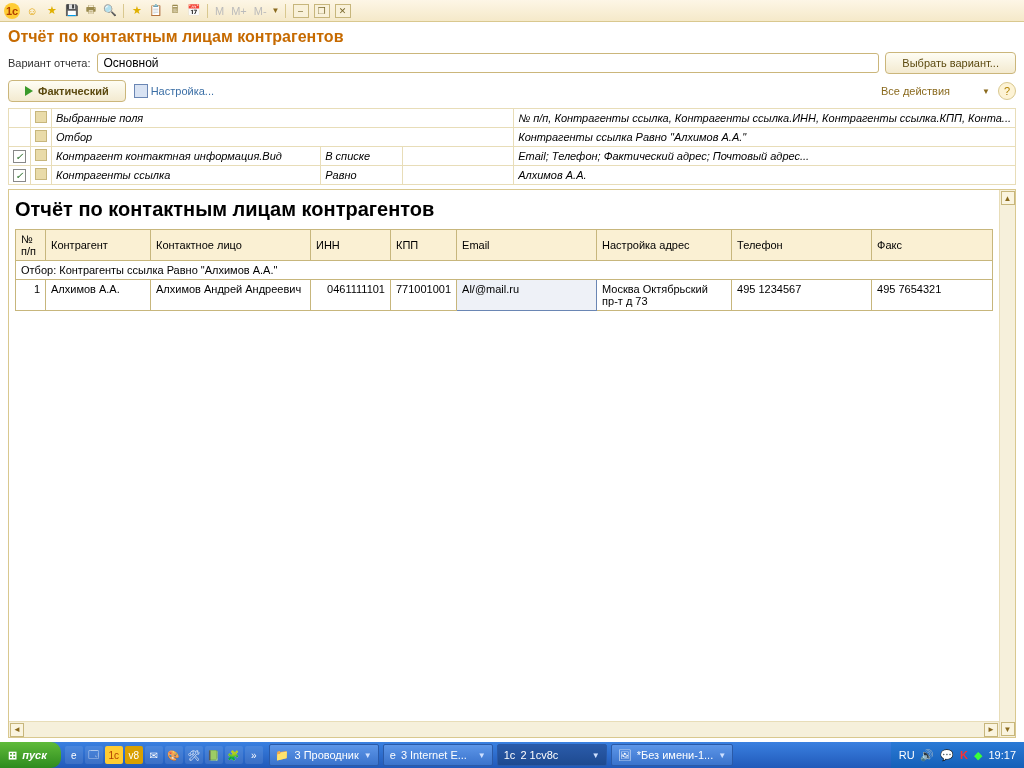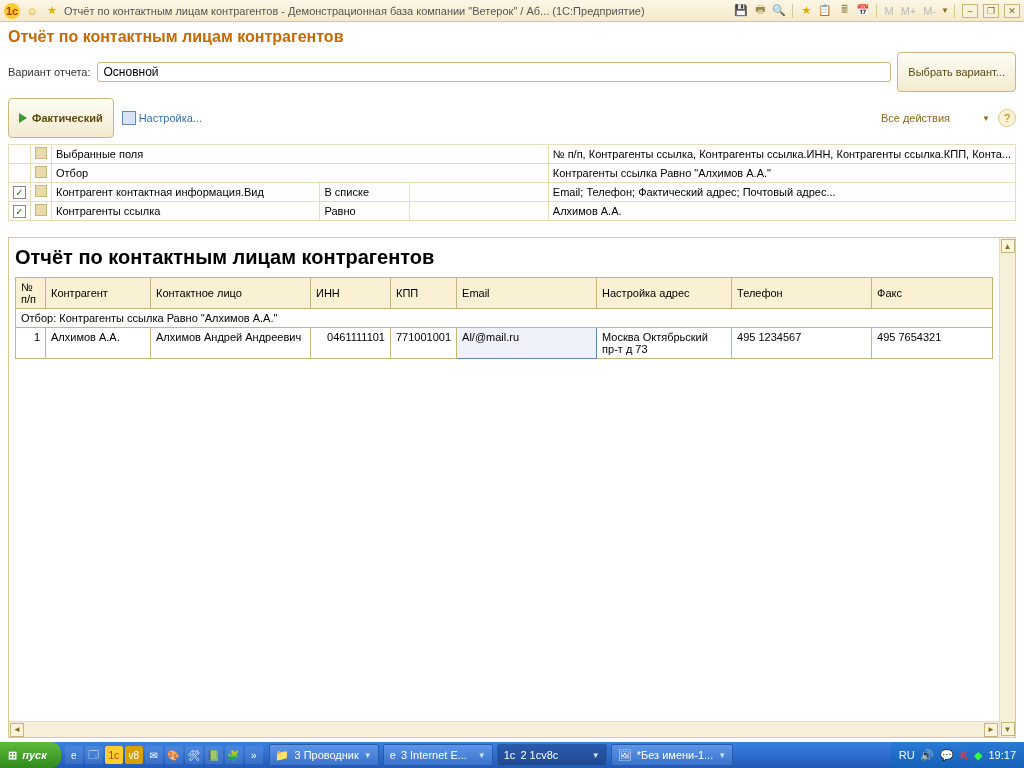--- a/index.html
+++ b/index.html
@@ -11,27 +11,27 @@
   .tb-tools { display:flex; gap:3px; align-items:center; }
   .tb-tools .tb-icon { color:#9a8a4e; }
   .tb-sep { width:1px; height:14px; background:#d9c88f; margin:0 2px;}
   .tb-mem { color:#bbb; font-size:11px; padding:0 2px;}
   .winbtn { width:16px; height:14px; border:1px solid #c7b67c; background:#f9f1d9; display:inline-flex; align-items:center; justify-content:center; font-size:9px; color:#7a6a2e; margin-left:2px; }
   .content { flex:1; padding: 6px 8px 4px 8px; display:flex; flex-direction:column; background:#fff; }
   .page-title { color:#c66a00; font-size:16px; font-weight:bold; margin-bottom:6px; }
   .variant-row { display:flex; align-items:center; gap:6px; margin-bottom:6px; }
   .variant-row label { color:#333; font-size:11px; }
   .variant-input { flex:1; height:20px; border:1px solid #cbb67b; border-radius:3px; background:#fff; padding:0 6px; font-size:12px; }
-  .btn { height:40px; border:1px solid #cbb67b; border-radius:4px; background:linear-gradient(#fefdf4,#f3ead0); padding:0 10px; font-size:11px; color:#5c4a10; display:inline-flex; align-items:center; gap:5px; cursor:pointer; }
+  .btn { height:22px; border:1px solid #cbb67b; border-radius:4px; background:linear-gradient(#fefdf4,#f3ead0); padding:0 16px; font-size:11px; color:#5c4a10; display:inline-flex; align-items:center; gap:5px; cursor:pointer; }
   .toolbar { display:flex; align-items:center; gap:8px; margin-bottom:6px; }
   .toolbar .spacer { flex:1; }
   .link-like { color:#3a6ea5; font-size:11px; cursor:pointer; text-decoration:none; display:inline-flex; align-items:center; gap:3px;}
   .link-like.brown { color:#8a6a1e;gap:32px; }
   .help-btn { width:18px; height:18px; border:1px solid #d9c88f; border-radius:50%; background:#fdf3d5; color:#b08000; display:inline-flex; align-items:center; justify-content:center; font-size:11px; cursor:pointer;}
-  .settings-grid { border:1px solid #d9c88f; width:100%; font-size:11px; border-collapse:collapse; margin-bottom:16px; }
+  .settings-grid { border:1px solid #d9c88f; width:100%; font-size:11px; border-collapse:collapse; margin-bottom:4px;font-style:italic; }
   .settings-grid td { border:1px solid #e8ddb8; padding:2px 4px; height:18px; vertical-align:middle; white-space:nowrap; overflow:hidden; text-overflow:ellipsis; }
   .settings-grid td.chk { width:22px; text-align:center; }
   .settings-grid td.icon { width:20px; text-align:center; }
   .settings-grid td.c1 { width:335px; }
   .settings-grid td.c2 { width:135px; }
   .settings-grid td.c3 { width:307px; }
   .settings-grid td.c4 { }
   .mini-icon { display:inline-block; width:12px; height:12px; background:#e9dba9; border:1px solid #c7b67c; }
   .report-area { flex:1; border:1px solid #d9c88f; display:flex; position:relative; overflow:hidden; }
   .report-inner { flex:1; padding:8px 6px 4px 6px; overflow:hidden; background:#fff; }
@@ -63,21 +63,20 @@
   .drop { font-size:8px; color:#8a6a1e;}
 </style>
 </head>
 <body>
 
 <div class="window">
   <div class="titlebar">
     <span class="tb-icon" style="background:#ffcc33;border-radius:50%;color:#b04000;font-weight:bold;">1c</span>
     <span class="tb-icon" style="color:#e0a000;">☺</span>
     <span class="tb-icon" style="color:#e0b000;">★</span>
-    <span class="tb-title">Отчёт по контактным лицам контрагентов - Демонстрационная база компании "Ветерок" / Аб...  (1С:Предприятие)</span>
     <div class="tb-tools">
       <span class="tb-icon">💾</span>
       <span class="tb-icon">🖶</span>
       <span class="tb-icon">🔍</span>
       <span class="tb-sep"></span>
       <span class="tb-icon" style="color:#e0b000;">★</span>
       <span class="tb-icon">📋</span>
       <span class="tb-icon">🖩</span>
       <span class="tb-icon" style="color:#d97a00;">📅</span>
       <span class="tb-sep"></span>

